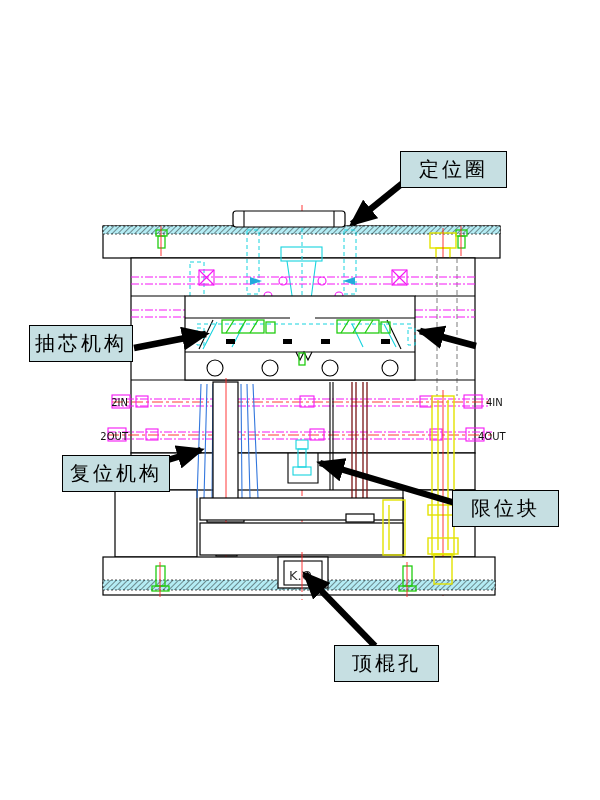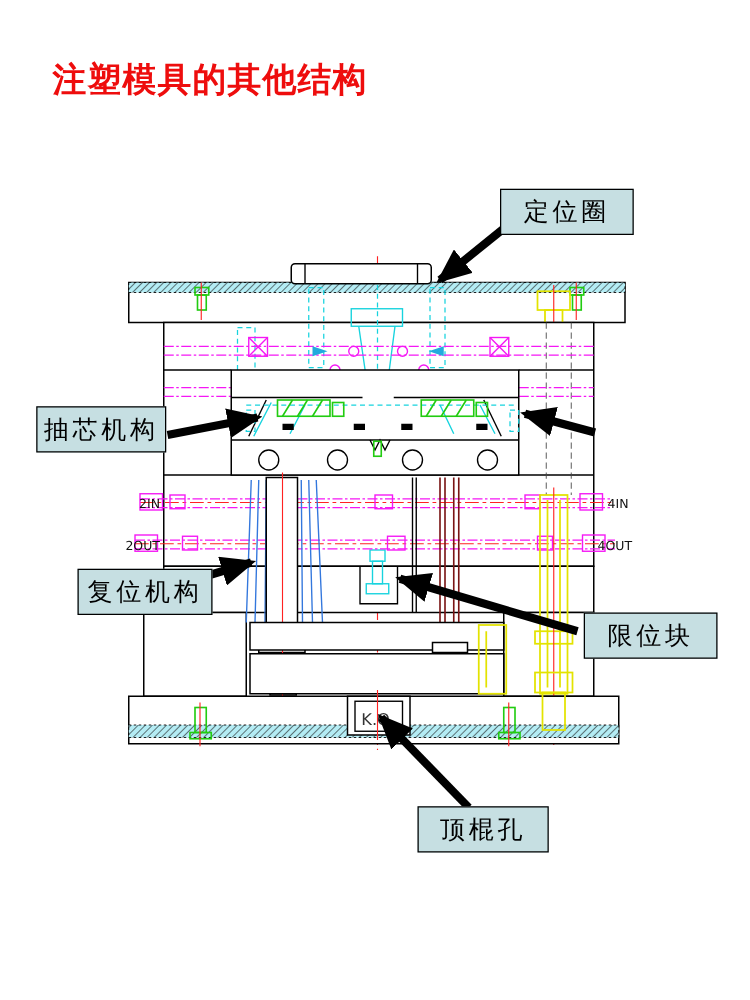--- a/index.html
+++ b/index.html
@@ -27,21 +27,20 @@
   .yw {stroke:#e3e300;fill:none;stroke-width:1.4;}
   .arr{stroke:#000;stroke-width:6.5;}
   .ptxt{font-size:10px;fill:#111;font-family:"DejaVu Sans",sans-serif;}
   .kotxt{font-size:13px;fill:#333;font-family:"DejaVu Sans",sans-serif;}
 </style>
 </head>
 <body>
 
 <div id="page">
 
-  <div id="title" style="color:#ee0d0d;">注塑模具的其他结构</div>
 
   <svg width="600" height="800" viewBox="0 0 600 800">
     <defs>
       <pattern id="hb" width="4" height="4" patternUnits="userSpaceOnUse" patternTransform="rotate(45)">
         <rect width="4" height="4" fill="#b4ecf4"></rect>
         <line x1="0" y1="0" x2="0" y2="4" stroke="#111" stroke-width="0.9"></line>
       </pattern>
       <marker id="ah" markerUnits="userSpaceOnUse" markerWidth="28" markerHeight="24" refX="24" refY="12" orient="auto">
         <path d="M0,0 L28,12 L0,24 z" fill="#000"></path>
       </marker>
@@ -262,20 +261,20 @@
 
   <div class="callout" style="left:400px;top:151px;width:107px;height:37px;background:#c6dfe2;">
     <span>定位圈</span>
   </div>
   <div class="callout" style="left:29px;top:325px;width:104px;height:37px;background:#c6dfe2;">
     <span>抽芯机构</span>
   </div>
   <div class="callout" style="left:22px;top:455px;width:108px;height:37px;background:#c6dfe2;margin-left:40px;">
     <span>复位机构</span>
   </div>
-  <div class="callout" style="left:467px;top:490px;width:107px;height:37px;background:#c6dfe2;">
+  <div class="callout" style="left:452px;top:490px;width:107px;height:37px;background:#c6dfe2;">
     <span>限位块</span>
   </div>
   <div class="callout" style="left:334px;top:645px;width:105px;height:37px;background:#c6dfe2;">
     <span>顶棍孔</span>
   </div>
 
 </div>
 
 </body></html>

